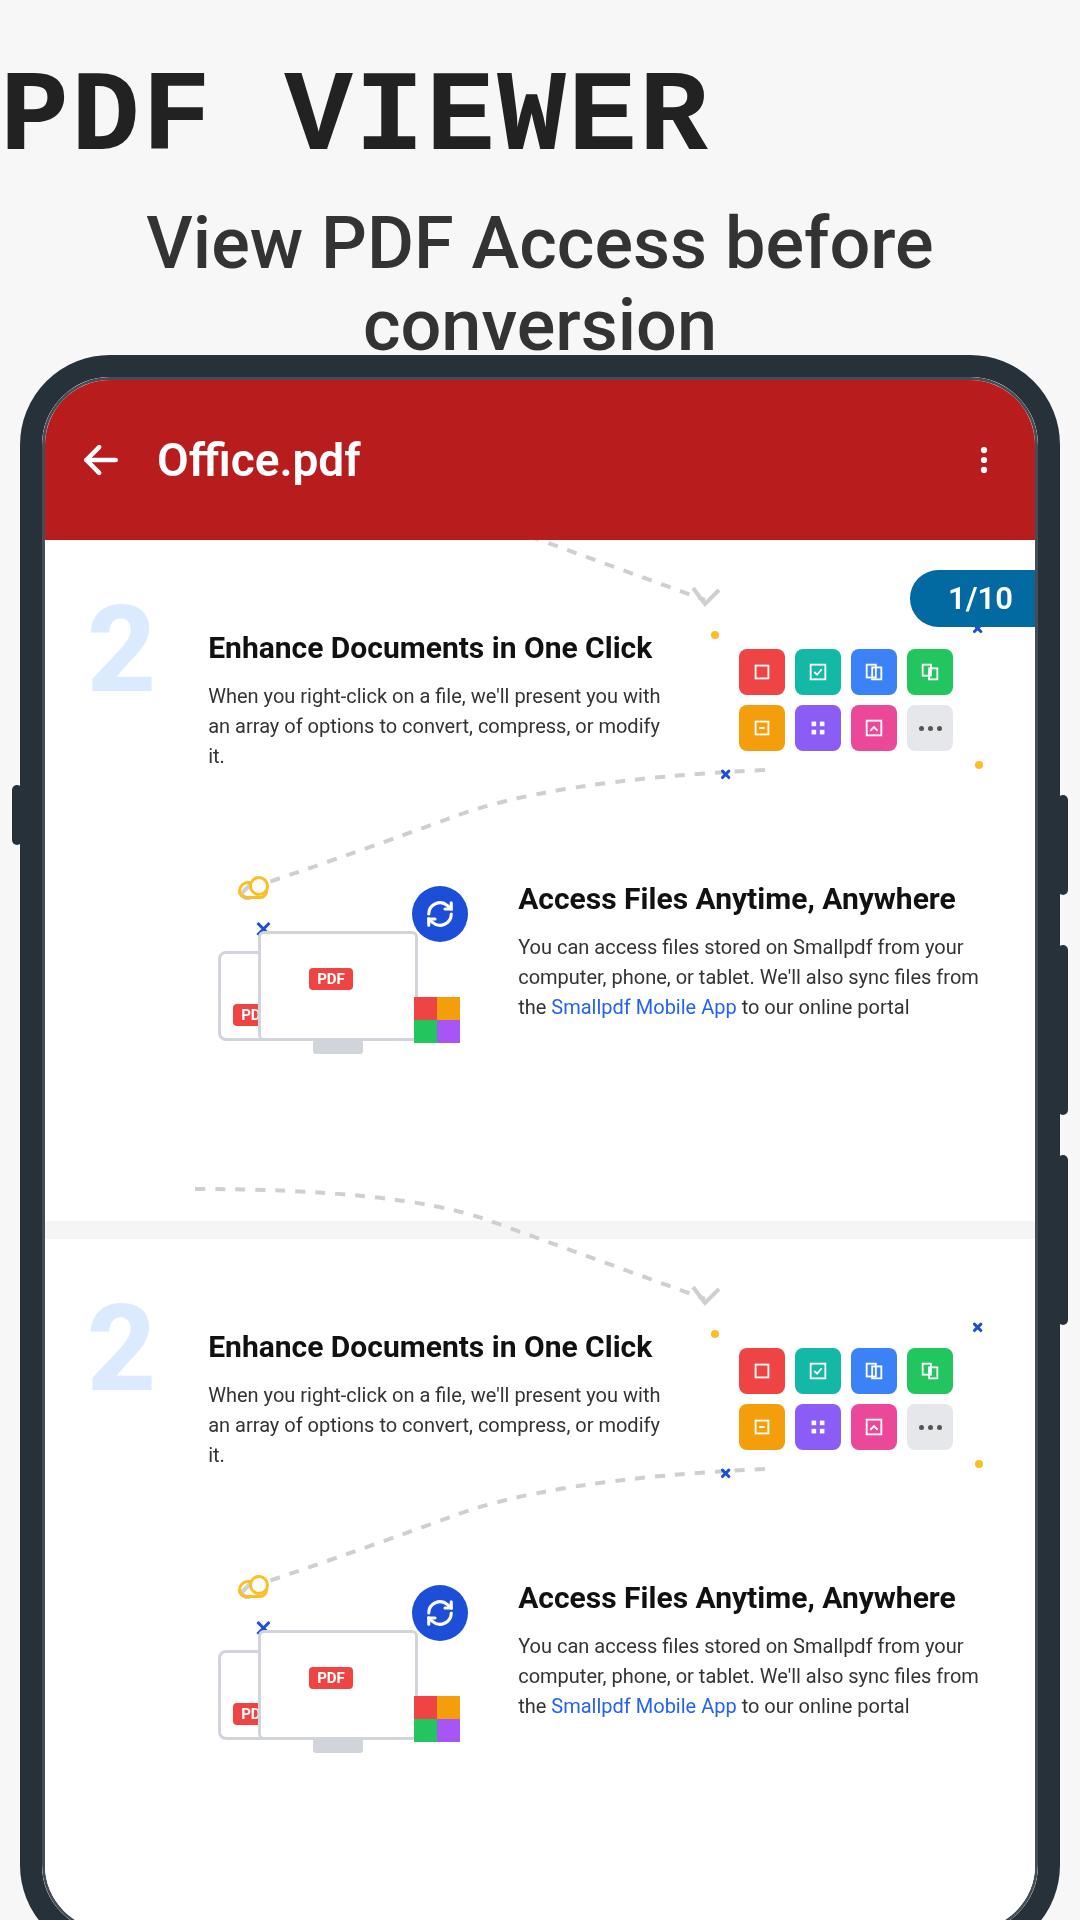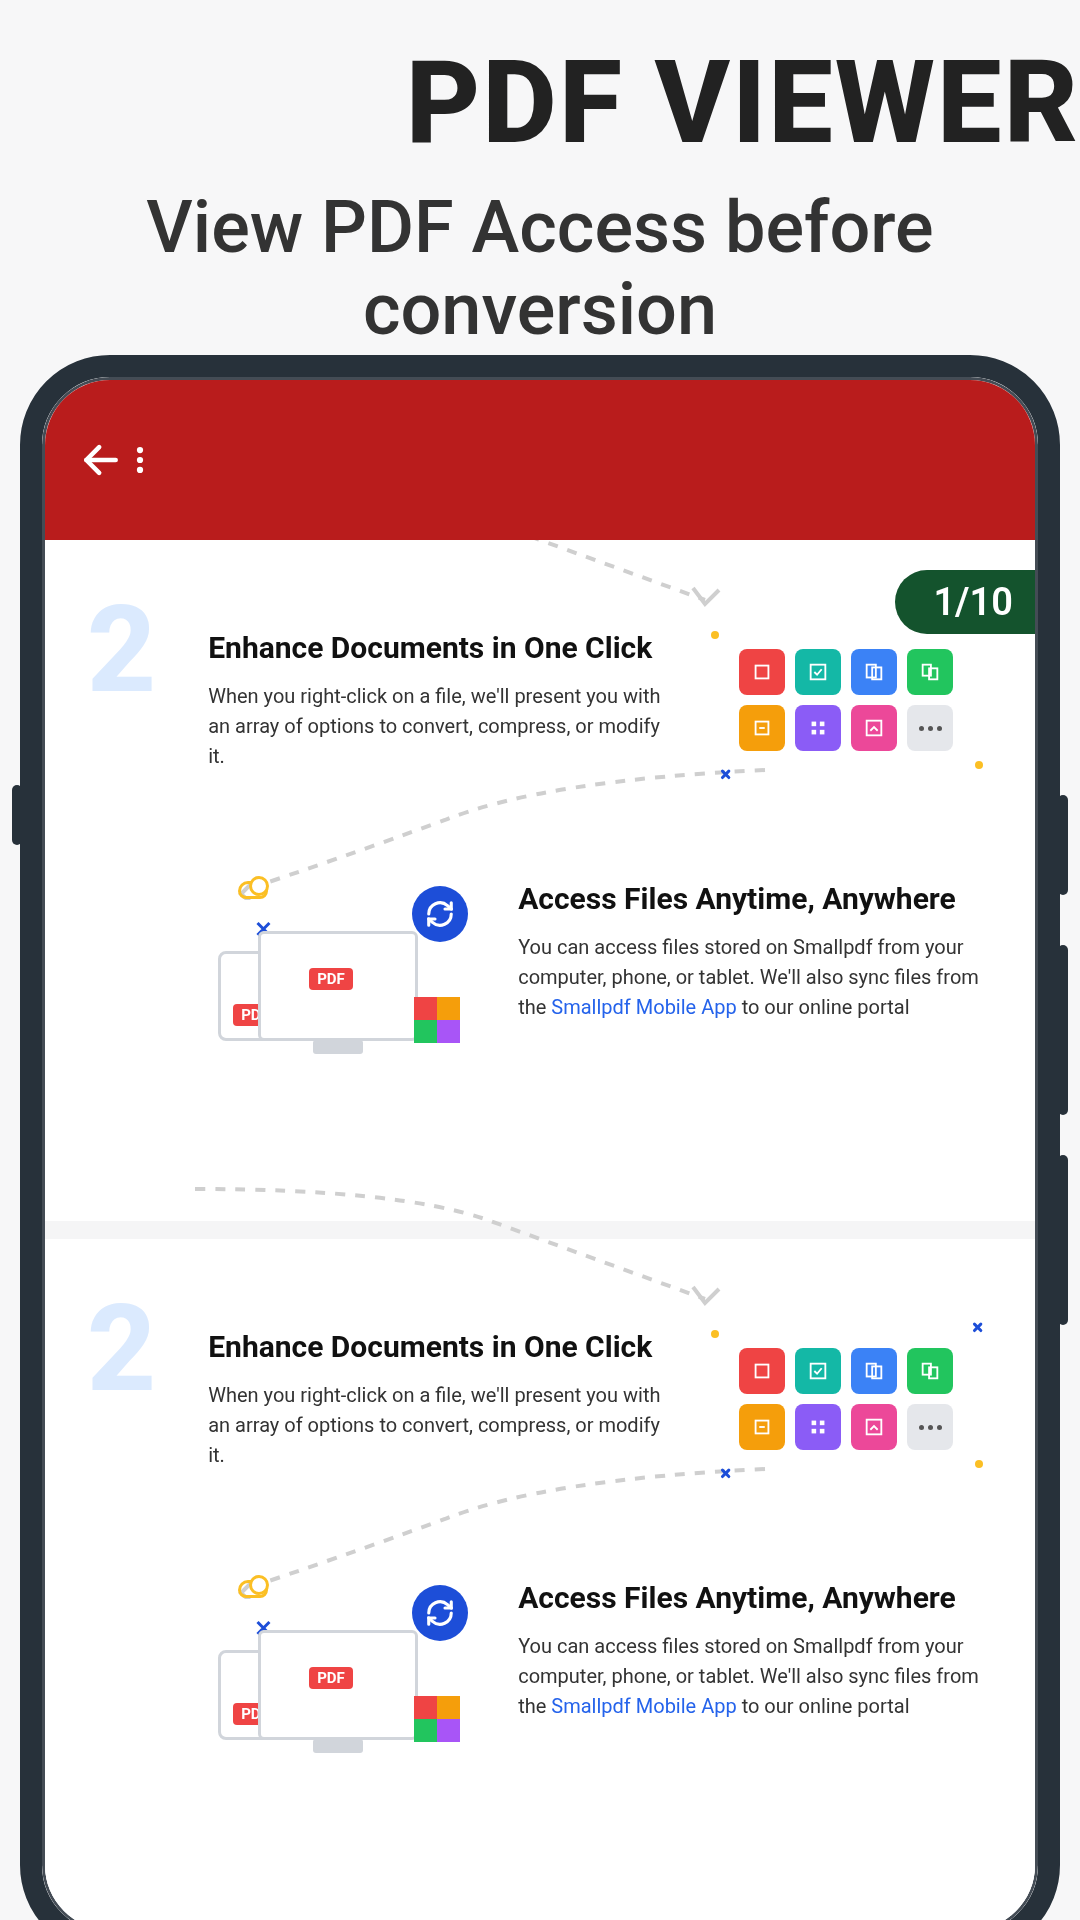--- a/index.html
+++ b/index.html
@@ -1,25 +1,26 @@
 <!DOCTYPE html>
 <html><head>
 <meta charset="utf-8">
 <style>
   * { margin: 0; padding: 0; box-sizing: border-box; }
   html, body { width: 1080px; height: 1920px; font-family: -apple-system, BlinkMacSystemFont, 'Segoe UI', Roboto, Arial, sans-serif; background: #f7f7f8; overflow: hidden; }
 
   .promo-title {
-    text-align: right;
+    text-align: left;
     font-size: 115px;
     font-weight: 800;
     color: #222;
     letter-spacing: 2px;
-    margin-top: 40px;
+    margin-top: 56px;
     line-height: 1.1;
+    font-family: Liberation Mono, monospace;
   }
   .promo-sub {
     text-align: center;
     font-size: 72px;
     font-weight: 500;
     color: #333;
     margin-top: 20px;
     line-height: 1.15;
     padding: 0 40px;
   }
@@ -70,23 +71,23 @@
     position: relative;
     background: #f5f5f6;
     height: calc(100% - 160px);
     overflow: hidden;
   }
 
   .page-badge {
     position: absolute;
     top: 30px;
     right: -10px;
-    background: #14532d;
+    background: #0369a1;
     color: #fff;
-    font-size: 38px;
+    font-size: 31px;
     font-weight: 600;
     padding: 10px 32px 10px 38px;
     border-radius: 40px 0 0 40px;
     z-index: 20;
   }
 
   .doc-page {
     background: #fff;
     margin: 0 0 18px 0;
     padding: 90px 54px 60px 54px;
@@ -230,20 +231,21 @@
   <div class="phone-frame">
     <div class="phone-inner">
 
       <div class="appbar">
         <span class="back-icon">
           <svg width="44" height="44" viewBox="0 0 24 24" fill="none" stroke="#fff" stroke-width="2.5" stroke-linecap="round" stroke-linejoin="round">
             <line x1="20" y1="12" x2="4" y2="12"></line>
               <polyline points="11 5 4 12 11 19"></polyline>
           </svg>
         </span>
+        <span class="appbar-title">Office.pdf</span>
         <span class="more-icon">
           <svg width="34" height="34" viewBox="0 0 24 24" fill="#fff">
             <circle cx="12" cy="5" r="2.2"></circle>
               <circle cx="12" cy="12" r="2.2"></circle>
               <circle cx="12" cy="19" r="2.2"></circle>
           </svg>
         </span>
       </div>
 
       <div class="content-area">

